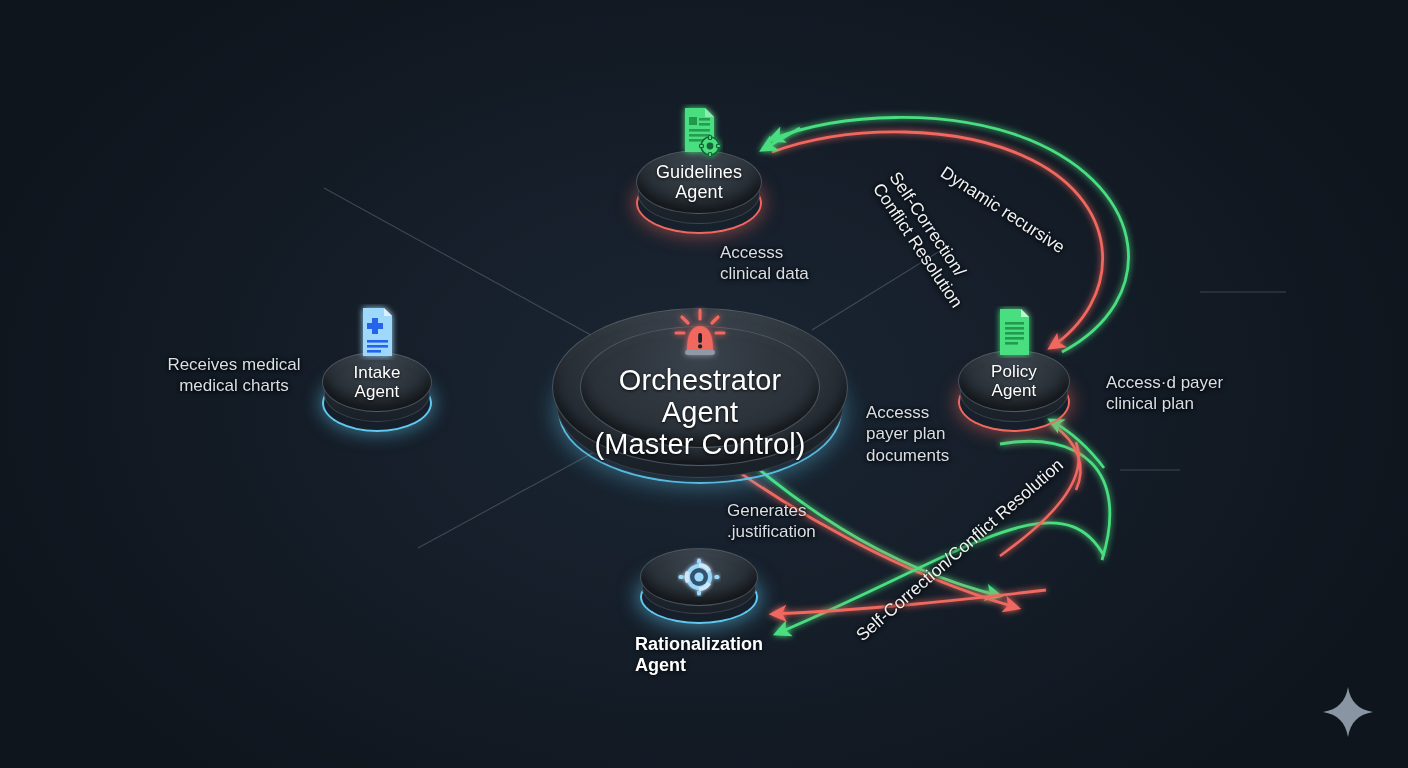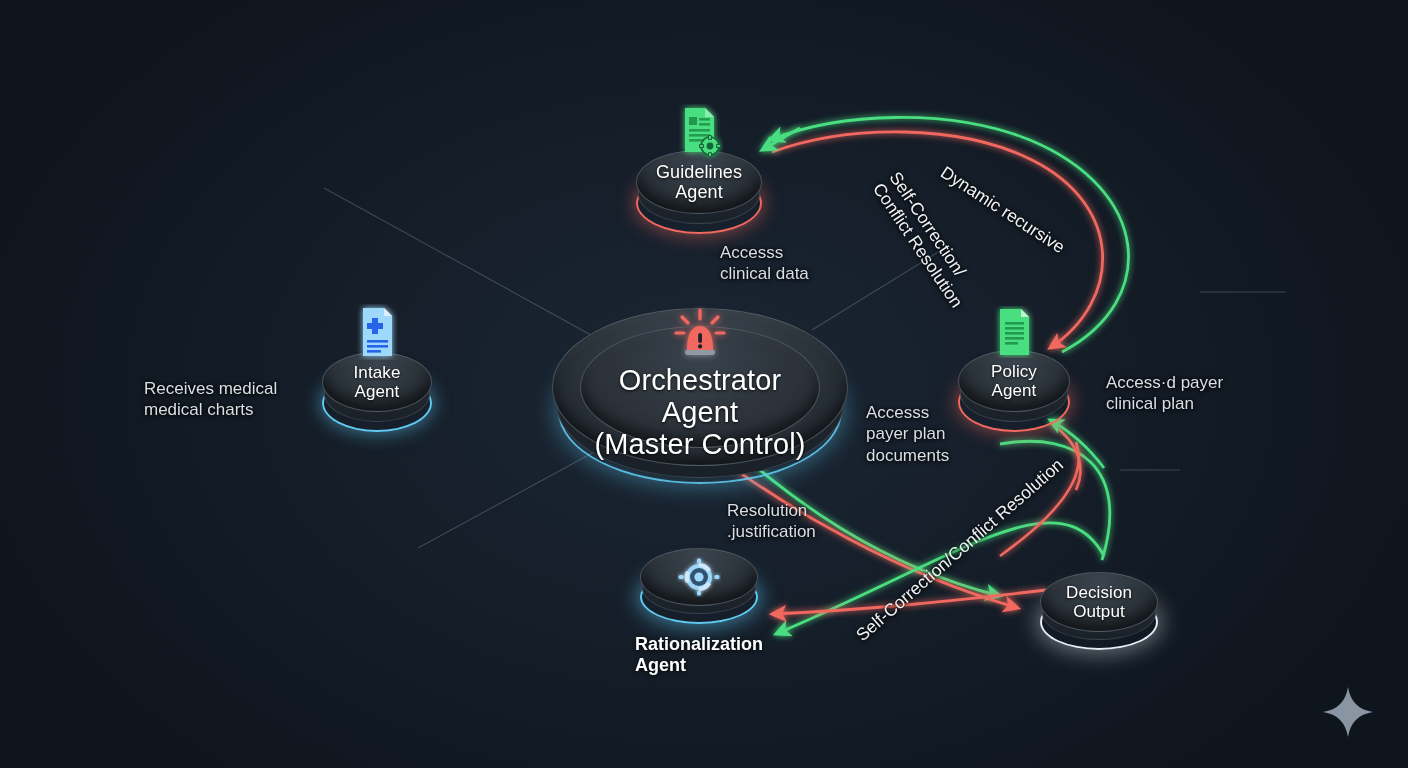--- a/index.html
+++ b/index.html
@@ -379,42 +379,32 @@
             <rect x="20" y="33.6" width="4" height="5" rx="1.6" fill="#9ed8fb"></rect>
             <rect x="1.6" y="18" width="5" height="4" rx="1.6" fill="#9ed8fb"></rect>
             <rect x="37.4" y="18" width="5" height="4" rx="1.6" fill="#9ed8fb"></rect>
           </g>
         </svg>
       </div>
     </div>
     <div class="label-below">Rationalization<br>Agent</div>
   </div>
 
-  <div class="node" id="n-dec" style="left:1040px; top:572px; width:118px;">
-    <div class="disc-wrap" style="width:118px; height:76px;">
-      <div class="rim glow" style="left:0px; top:22px; width:114px; height:52px; border-color:#e8eef5; border-top-color:transparent;
-                  box-shadow:0 0 22px 4px rgba(232,238,245,.42);"></div>
-      <div class="rim base" style="left:2px; top:14px; width:112px; height:52px;"></div>
-      <div class="disc" style="width:116px; height:58px;">
-        <div class="label" style="font-size:17px;">Decision<br>Output</div>
-      </div>
-    </div>
-  </div>
-
-  <div class="elabel" style="left:144px; top:378px; width:180px; text-align:left;">Receives medical
+
+  <div class="elabel" style="left:144px; top:354px; width:180px; text-align:center;">Receives medical
 medical charts</div>
 
   <div class="elabel" style="left:720px; top:242px;">Accesss
 clinical data</div>
 
   <div class="elabel" style="left:866px; top:402px;">Accesss
 payer plan
 documents</div>
 
-  <div class="elabel" style="left:727px; top:500px;">Resolution
+  <div class="elabel" style="left:727px; top:500px;">Generates
 .justification</div>
 
   <div class="elabel" style="left:1106px; top:372px;">Access·d payer
 clinical plan</div>
 
   <div class="elabel rot" style="left:948px; top:162px; transform-origin:0 0; transform:rotate(33deg); white-space:nowrap;">Dynamic recursive</div>
 
   <div class="elabel rot rtight" style="left:902px; top:168px; transform-origin:0 0; transform:rotate(56deg); text-align:left;">Self-Correction/
 Conflict Resolution</div>
 

